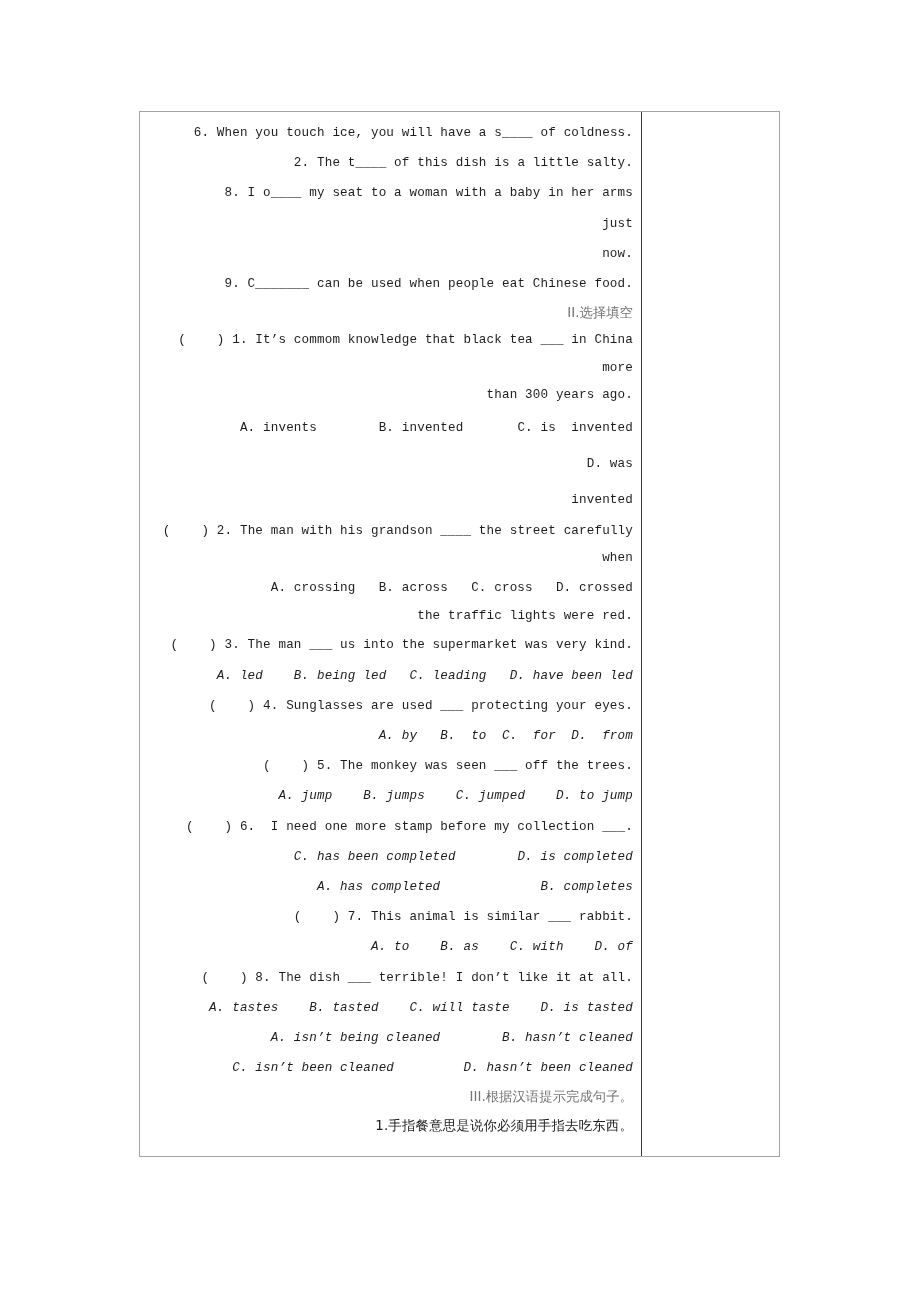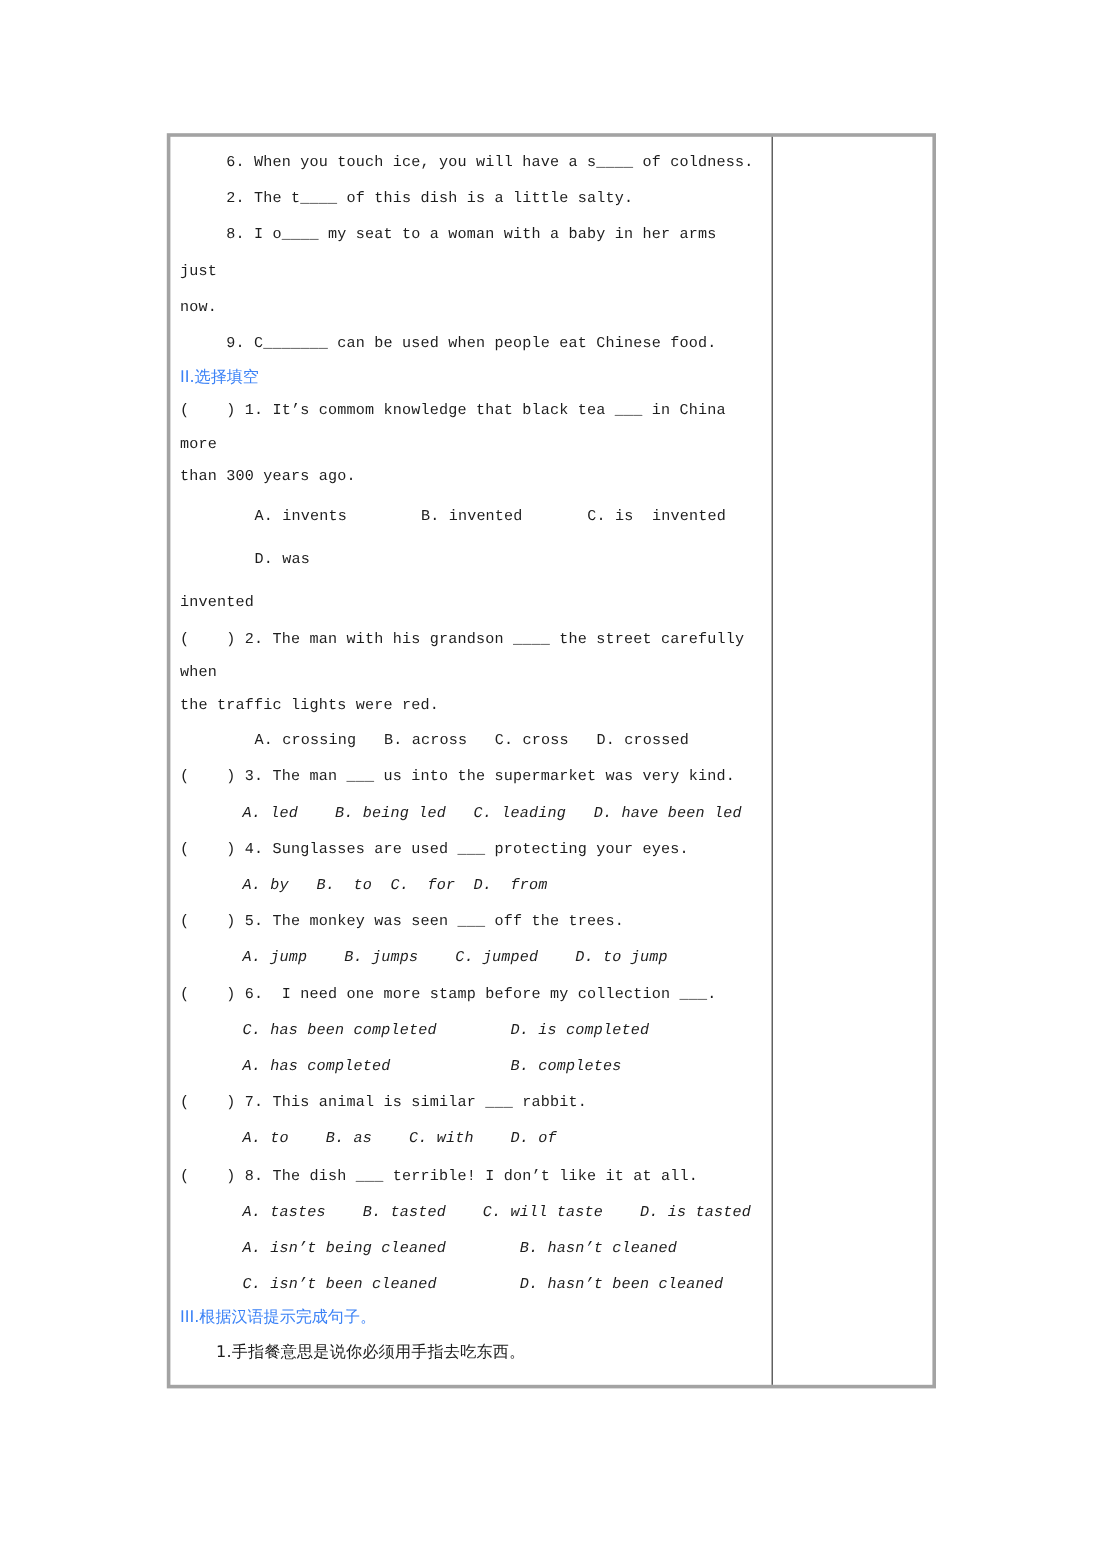--- a/index.html
+++ b/index.html
@@ -16,24 +16,25 @@
     overflow: hidden;
   }
 
   
   #doc-table {
     position: absolute;
     left: 139px;
     top: 111px;
     width: 641px;
     height: 1046px;
-    border: 3px solid #a3a3a3;
+    border: 1px solid #a3a3a3;
     box-sizing: border-box;
     display: flex;
     background: #fff;
+    text-align: right;
   }
   #main-cell {
     width: 502px;
     box-sizing: border-box;
     border-right: 1px solid #3a3a3a;
     padding: 6px 8px 0 8px;
     overflow: hidden;
   }
   #notes-cell {
     flex: 1;
@@ -52,21 +53,21 @@
   .ln.cjk {
     font-family: "DejaVu Sans", sans-serif;
     font-size: 13.4px;
     letter-spacing: 0.2px;
   }
   .sec-head {
     font-family: "DejaVu Sans", sans-serif;
     font-size: 13.4px;
     line-height: 28px;
     white-space: pre-wrap;
-    color: #3b82f6;
+    color: #737373;
   }
   .opt    { padding-left: 62px; }
   .opt-s  { padding-left: 52px; font-style: italic; }
   .sub    { padding-left: 30px; }
 
   .tight { line-height: 27.5px; font-family: Liberation Mono, monospace; }
   .loose { line-height: 36px; }
 </style>
 </head>
 <body>
@@ -89,22 +90,22 @@
 
       <div>
         <div class="ln tight">(    ) 1. It’s commom knowledge that black tea ___ in China more</div>
         <div class="ln tight">than 300 years ago.</div>
         <div class="ln opt loose">A. invents        B. invented       C. is  invented     D. was</div>
         <div class="ln loose">invented</div>
       </div>
 
       <div>
         <div class="ln tight">(    ) 2. The man with his grandson ____ the street carefully when</div>
+        <div class="ln opt">A. crossing   B. across   C. cross   D. crossed</div>
         <div class="ln tight">the traffic lights were red.</div>
-        <div class="ln opt">A. crossing   B. across   C. cross   D. crossed</div>
       </div>
 
       <div>
         <div class="ln">(    ) 3. The man ___ us into the supermarket was very kind.</div>
         <div class="ln opt-s">A. led    B. being led   C. leading   D. have been led</div>
       </div>
 
       <div>
         <div class="ln">(    ) 4. Sunglasses are used ___ protecting your eyes.</div>
         <div class="ln opt-s">A. by   B.  to  C.  for  D.  from</div>

